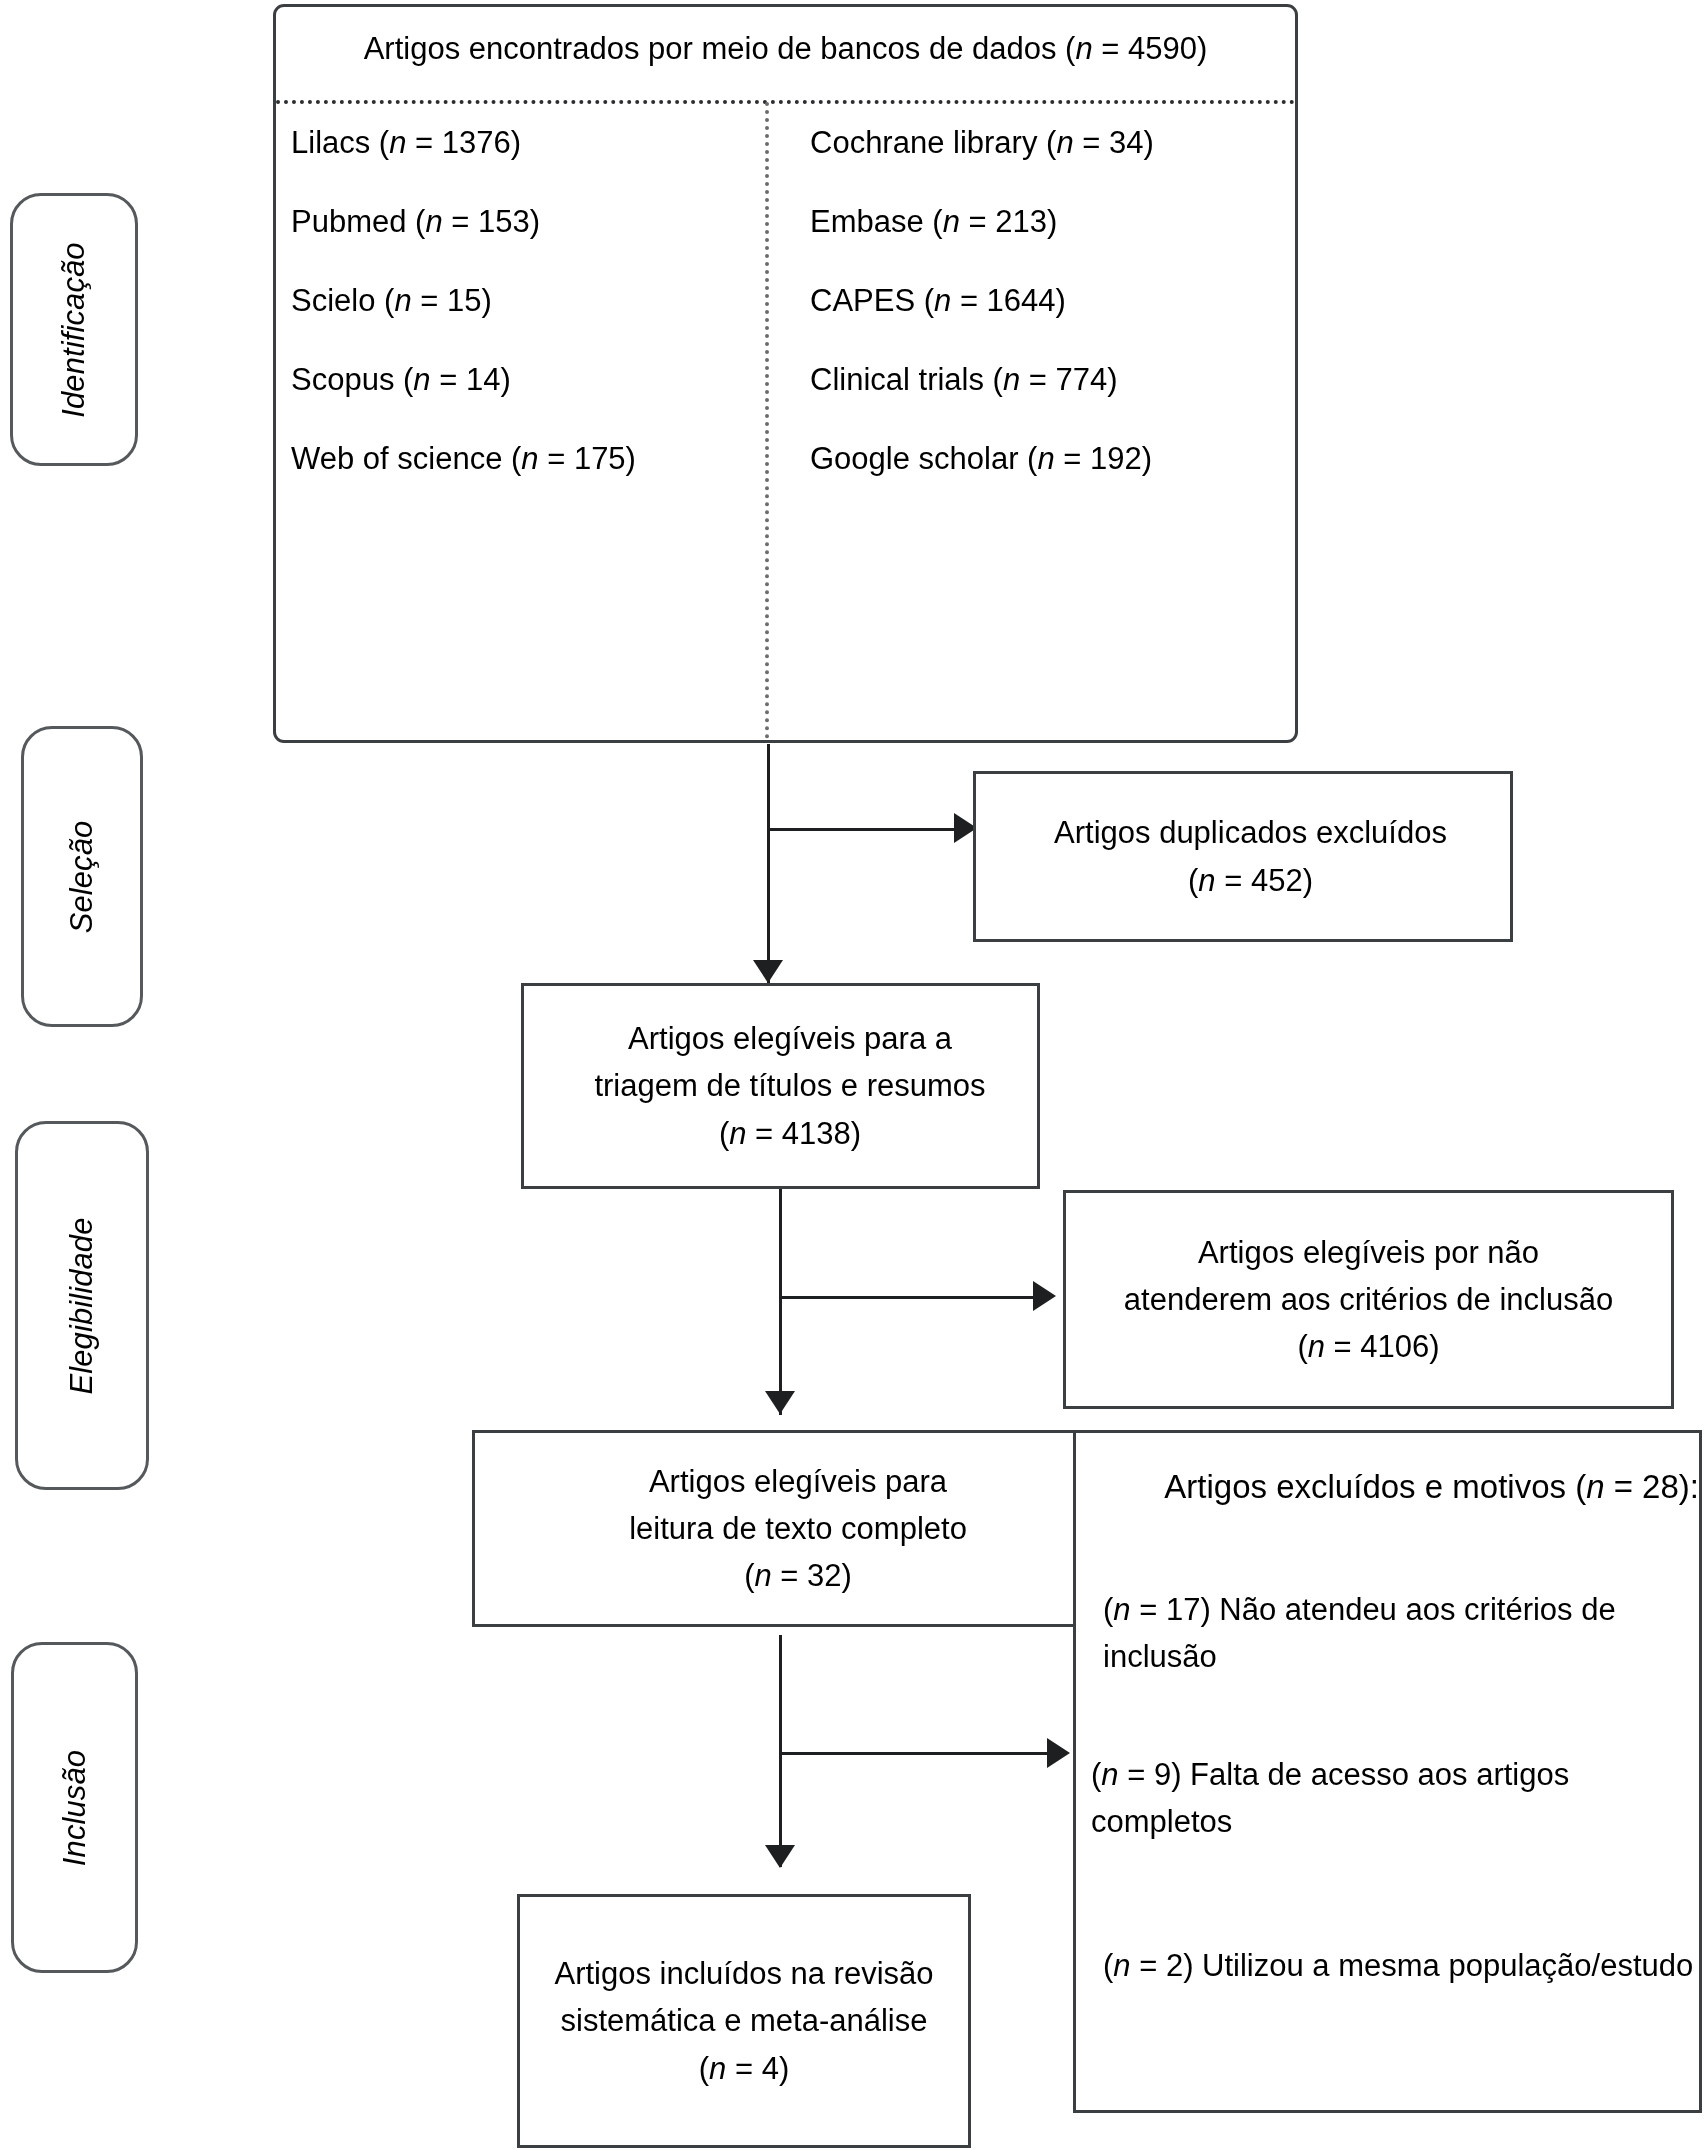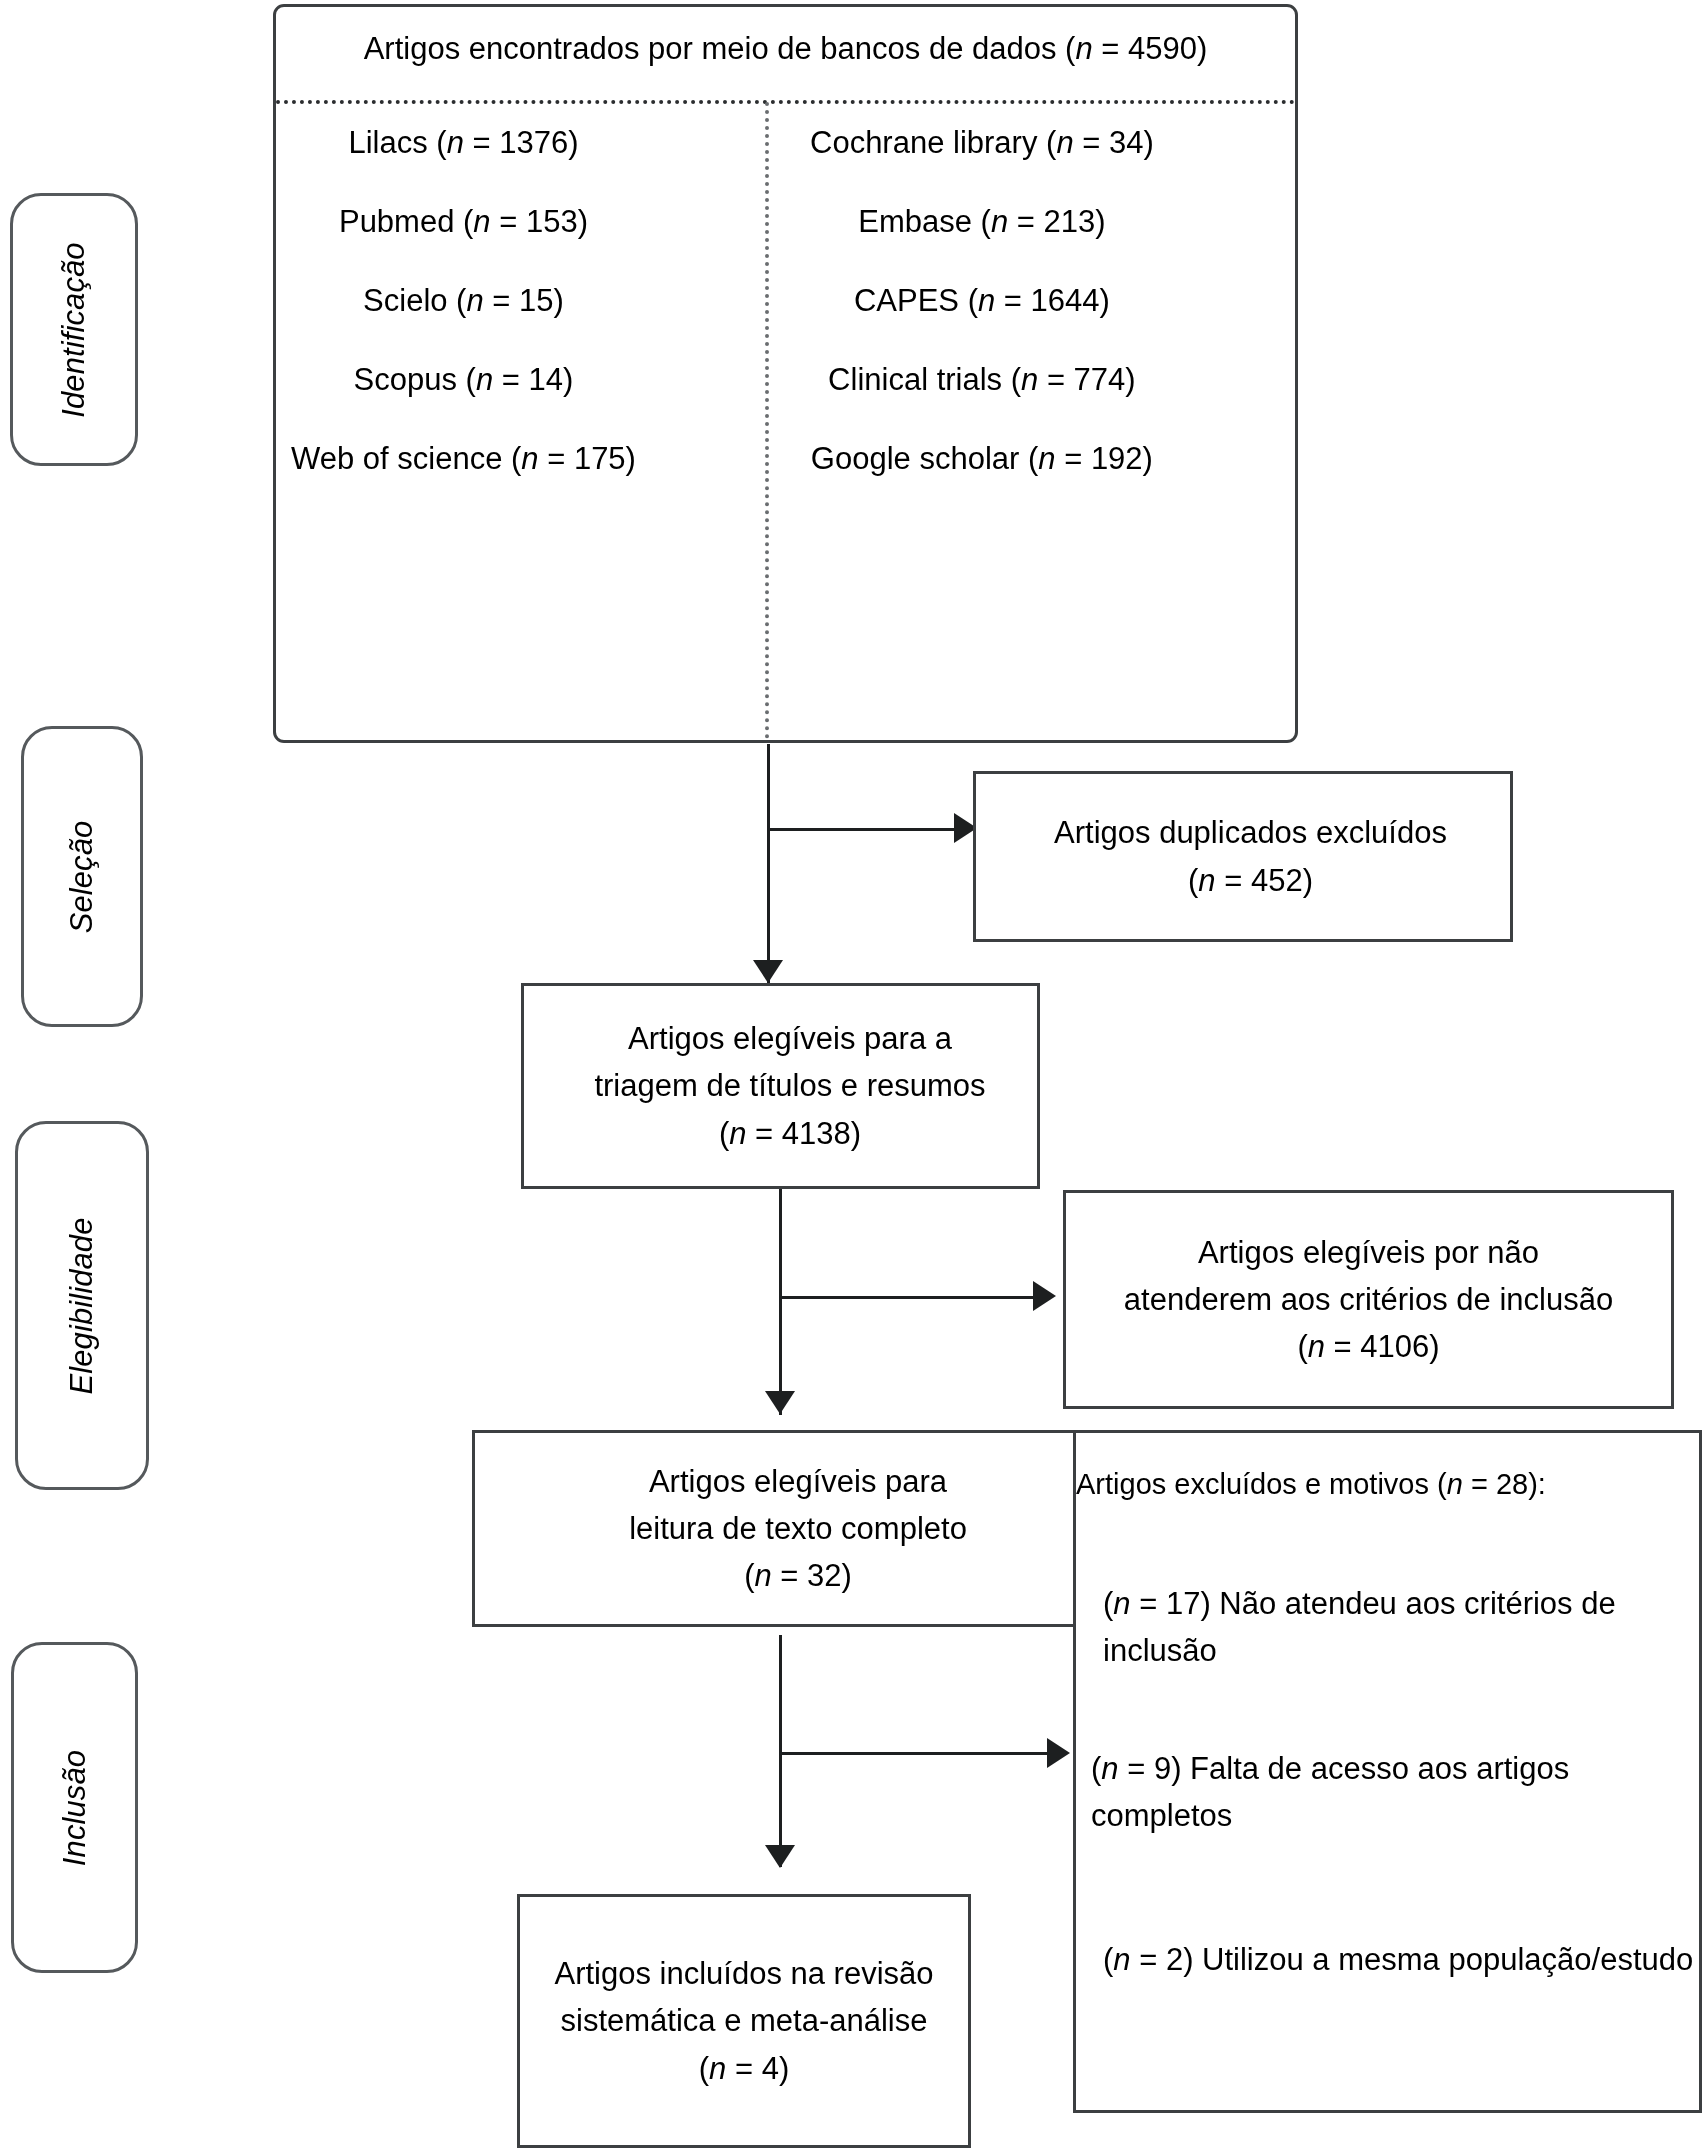--- a/index.html
+++ b/index.html
@@ -80,21 +80,20 @@
   #ident-vr {
     position: absolute;
     left: 489px;
     top: 95px;
     bottom: 1.4px;
     border-left: 4.8px dotted #6a6d70;
   }
   .db-col {
     position: absolute;
     top: 120px;
-    text-align: center;
   }
   .db-col .db-item {
     font-size: 31px;
     line-height: 1.0;
     margin-bottom: 48px;
     white-space: nowrap;
   }
   #db-col-left  { left: 15px; }
   #db-col-right { left: 534px; }
 
@@ -208,21 +207,21 @@
   <div class="box" id="box-fulltext" style="left:472px; top:1430px; width:652px; height:197px;">
     <div class="box-text">
       <span class="ln">Artigos elegíveis para</span>
       <span class="ln">leitura de texto completo</span>
       <span class="ln">(<em class="n">n</em> = 32)</span>
     </div>
   </div>
 
   <div class="box" id="box-excluded-reasons" style="left:1073px; top:1430px; width:629px; height:683px; display:block;">
 
-    <div style="text-align:left; font-size:29px; line-height:1.52; margin-top:29px;">
+    <div style="text-align:right; font-size:33px; line-height:1.52; margin-top:29px;">
       <span class="ln">Artigos excluídos e motivos</span>
       <span class="ln">(<em class="n">n</em> = 28):</span>
     </div>
 
     <div style="margin-top:74px; padding-left:27px; font-size:31px; line-height:1.52;">
       <span class="ln">(<em class="n">n</em> = 17) Não atendeu aos</span>
       <span class="ln">critérios de inclusão</span>
     </div>
 
     <div style="margin-top:71px; padding-left:15px; font-size:31px; line-height:1.52;">

